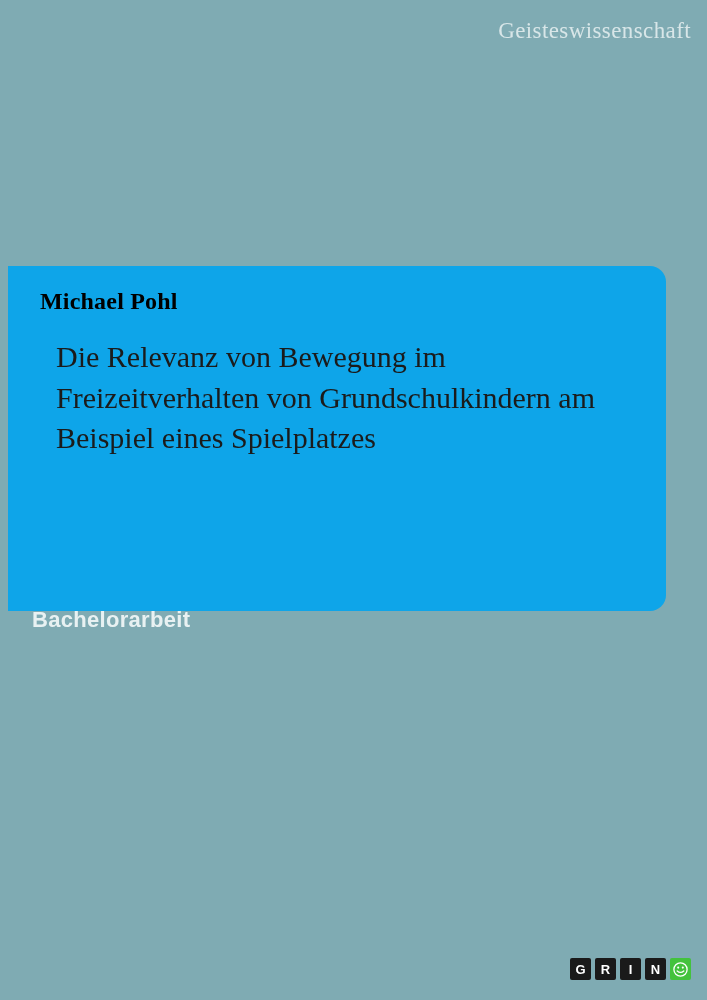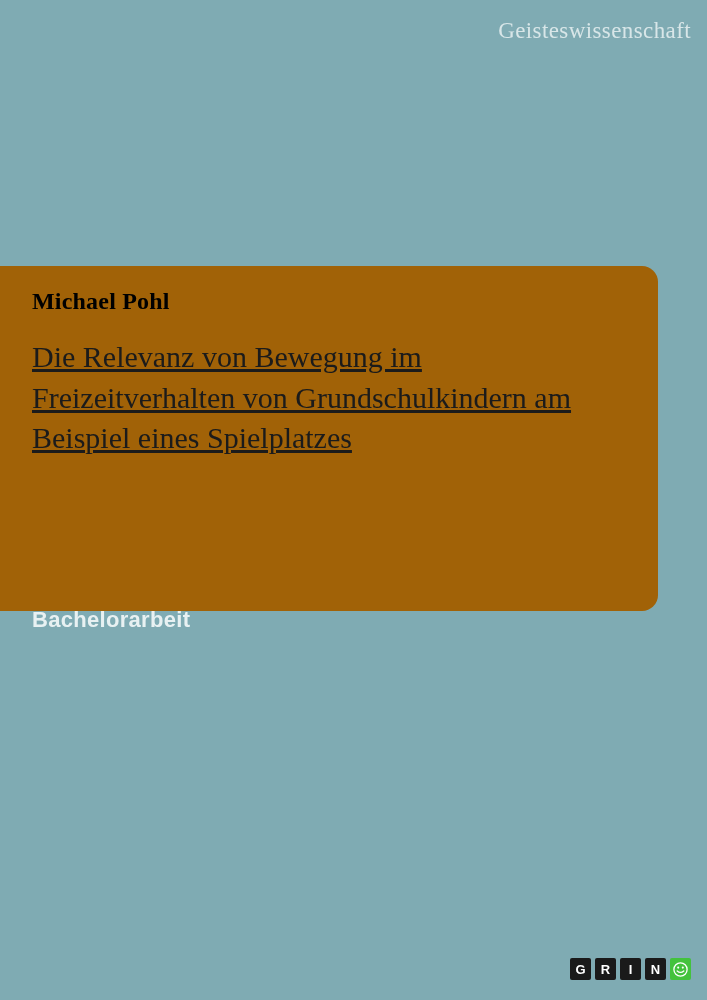--- a/index.html
+++ b/index.html
@@ -25,46 +25,45 @@
     position: absolute;
     top: 18px;
     right: 22px;
     font-family: "Liberation Serif", serif;
     font-size: 23px;
     color: #d8e6e8;
     letter-spacing: 0.4px;
   }
   .title-card {
     position: absolute;
-    left: 0;
+    left: 8px;
     top: 266px;
     width: 658px;
     height: 345px;
-    background: #a16207;
+    background: #0ea5e9;
     border-top-right-radius: 16px;
     border-bottom-right-radius: 16px;
     box-sizing: border-box;
     padding: 22px 40px 0 32px;
   }
   .author {
     font-family: "Liberation Serif", serif;
     font-weight: bold;
     font-size: 24px;
     color: #000000;
     margin: 0 0 22px 0;
     letter-spacing: 0.2px;
   }
   .title {
     font-family: "Liberation Serif", serif;
     font-size: 30px;
     line-height: 1.35;
     color: #1b1b1b;
-    margin: 0;
+    margin: 16px;
     font-weight: normal;
-    text-decoration: underline;
   }
   .doc-type {
     position: absolute;
     left: 32px;
     top: 607px;
     font-family: "Liberation Sans", sans-serif;
     font-weight: bold;
     font-size: 22px;
     color: #e8f1f2;
     letter-spacing: 0.3px;

